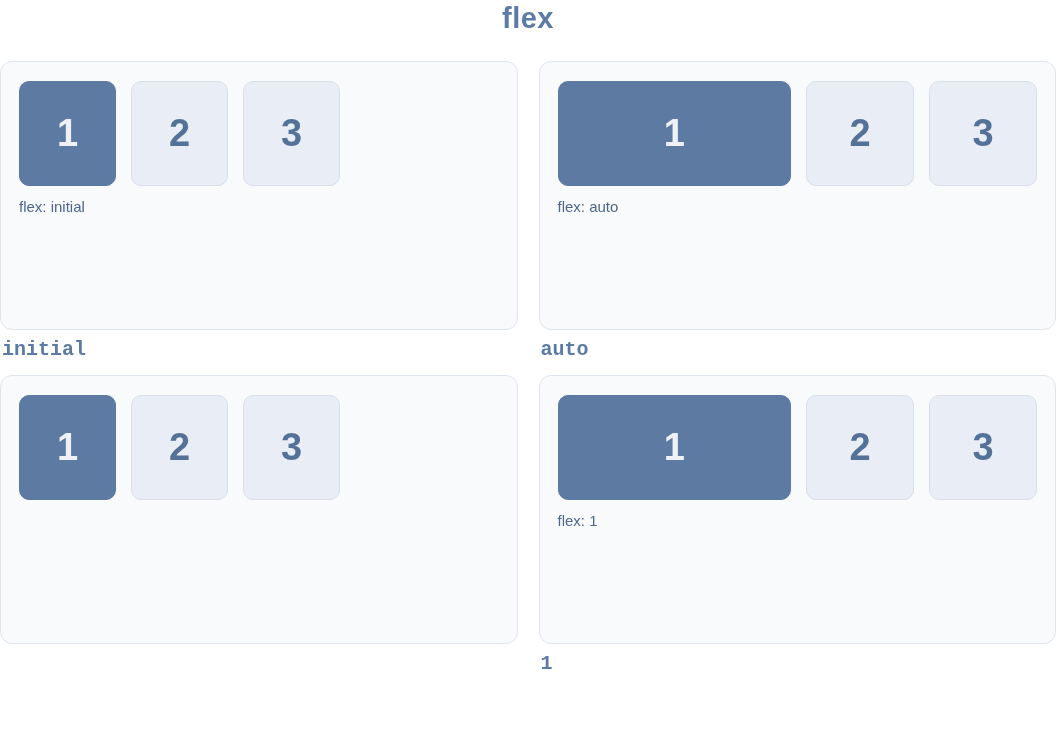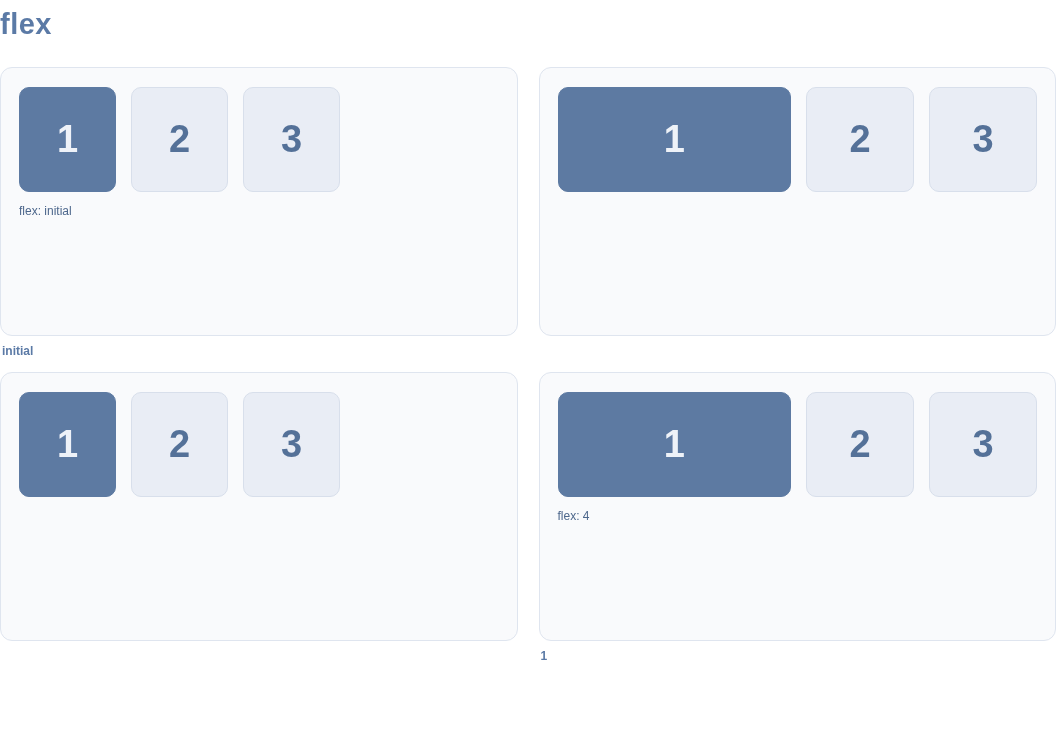--- a/index.html
+++ b/index.html
@@ -7,22 +7,22 @@
     padding: 0;
   }
   body {
     width: 1056px;
     height: 733px;
     background: #ffffff;
     font-family: "Liberation Sans", sans-serif;
     overflow: hidden;
   }
   .title {
-    margin: 8px 0 26px 0;
-    text-align: left;
+    margin: 2px 0 26px 0;
+    text-align: center;
     font-size: 29px;
     line-height: 33px;
     font-weight: 700;
     color: #5b7aa6;
     letter-spacing: 0.5px;
   }
   .grid {
     display: grid;
     grid-template-columns: 1fr 1fr;
     column-gap: 21px;
@@ -62,28 +62,29 @@
   }
   .panel.grow .box {
     width: 108px;
   }
   .panel.grow .box.first {
     width: auto;
     flex: 1;
   }
   .flex-label {
     margin-top: 12px;
-    font-size: 12px;
+    font-size: 15px;
     color: #4d678c;
   }
   .caption {
     margin: 8px 0 0 2px;
-    font-size: 12px;
+    font-size: 20px;
     font-weight: 700;
     color: #5b7aa6;
+    font-family: Liberation Mono, monospace;
   }
 </style>
 </head>
 <body>
 
 <h1 class="title">flex</h1>
 
 <div class="grid">
 
   <section class="cell">
@@ -98,38 +99,40 @@
     <div class="caption">initial</div>
   </section>
 
   <section class="cell">
     <div class="panel grow">
       <div class="boxes">
         <div class="box first">1</div>
         <div class="box">2</div>
         <div class="box">3</div>
       </div>
+      <div class="flex-label">flex: auto</div>
     </div>
+    <div class="caption">auto</div>
   </section>
 
   <section class="cell">
     <div class="panel">
       <div class="boxes">
         <div class="box first">1</div>
         <div class="box">2</div>
         <div class="box">3</div>
       </div>
     </div>
   </section>
 
   <section class="cell">
     <div class="panel grow">
       <div class="boxes">
         <div class="box first">1</div>
         <div class="box">2</div>
         <div class="box">3</div>
       </div>
-      <div class="flex-label">flex: 4</div>
+      <div class="flex-label">flex: 1</div>
     </div>
     <div class="caption">1</div>
   </section>
 
 </div>
 
 </body></html>

